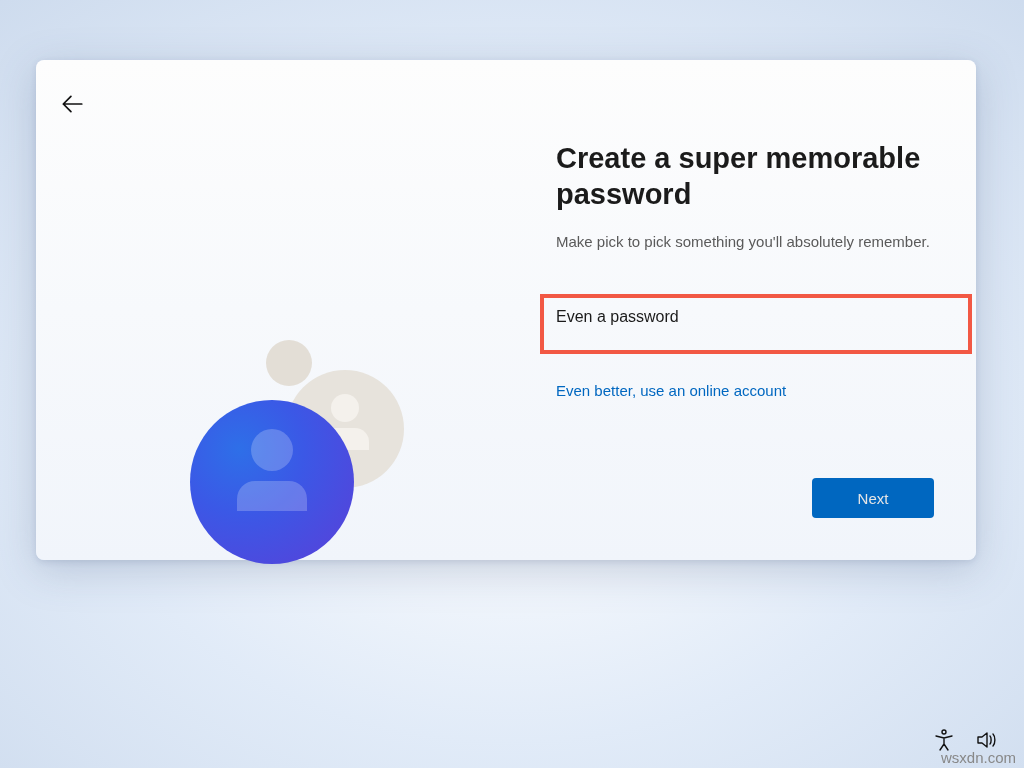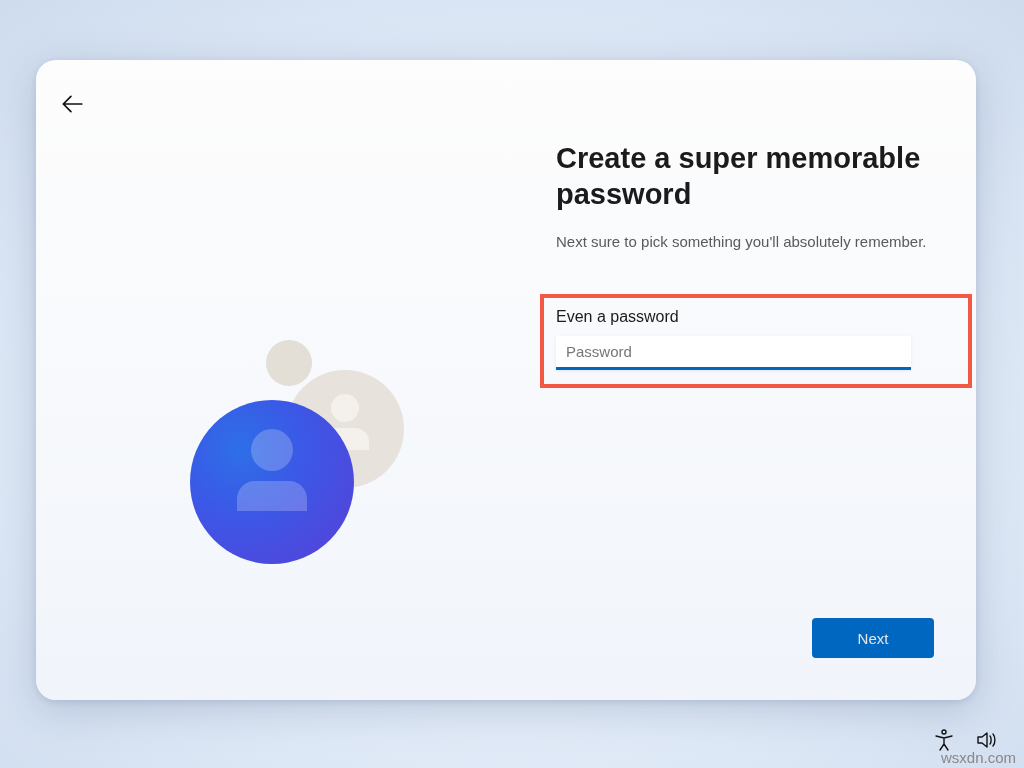--- a/index.html
+++ b/index.html
@@ -15,23 +15,23 @@
                 rgba(200,215,235,0.85) 70%,
                 rgba(185,205,230,0.8) 100%);
     position: relative;
   }
 
   .card {
     position: absolute;
     left: 36px;
     top: 60px;
     width: 940px;
-    height: 640px;
+    height: 500px;
     background: linear-gradient(180deg, #fdfdfd 0%, #f1f5fb 100%);
-    border-radius: 20px;
+    border-radius: 8px;
     box-shadow: 0 10px 40px rgba(70,90,130,0.25),
                 0 2px 6px rgba(70,90,130,0.15);
   }
 
   .back-btn {
     position: absolute;
     left: 20px;
     top: 28px;
     width: 32px;
     height: 32px;
@@ -194,27 +194,27 @@
         <div class="body"></div>
     </div>
     <div class="circle-big">
       <div class="head"></div>
         <div class="body"></div>
     </div>
   </div>
 
   <div class="content">
     <h1>Create a super memorable password</h1>
-    <p class="subtitle">Next sure to pick something you'll absolutely remember.</p>
+    <p class="subtitle">Make pick to pick something you'll absolutely remember.</p>
 
     <div class="field-highlight">
       <div class="field-label">Even a password</div>
-      <input type="text" class="pw-input" placeholder="Password" style="">
     </div>
 
+    <span class="link">Even better, use an online account</span>
   </div>
 
   <button class="next-btn">Next</button>
 </div>
 
 <div class="tray">
   <svg class="tray-icon" viewBox="0 0 24 24">
     <circle cx="12" cy="4" r="2" fill="none" stroke="#111" stroke-width="1.4"></circle>
     <path d="M4 8l8 2 8-2M12 10v6m0 0l-4 6m4-6l4 6" fill="none" stroke="#111" stroke-width="1.4" stroke-linecap="round"></path>
   </svg>

